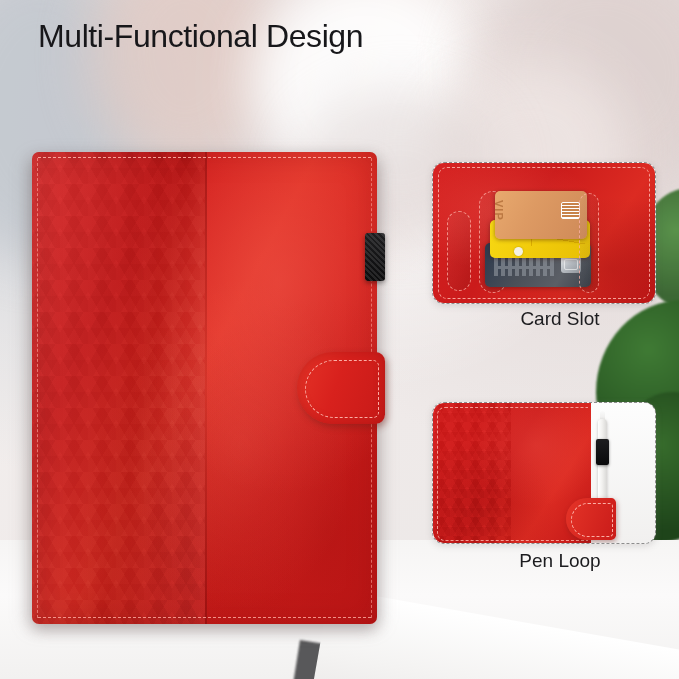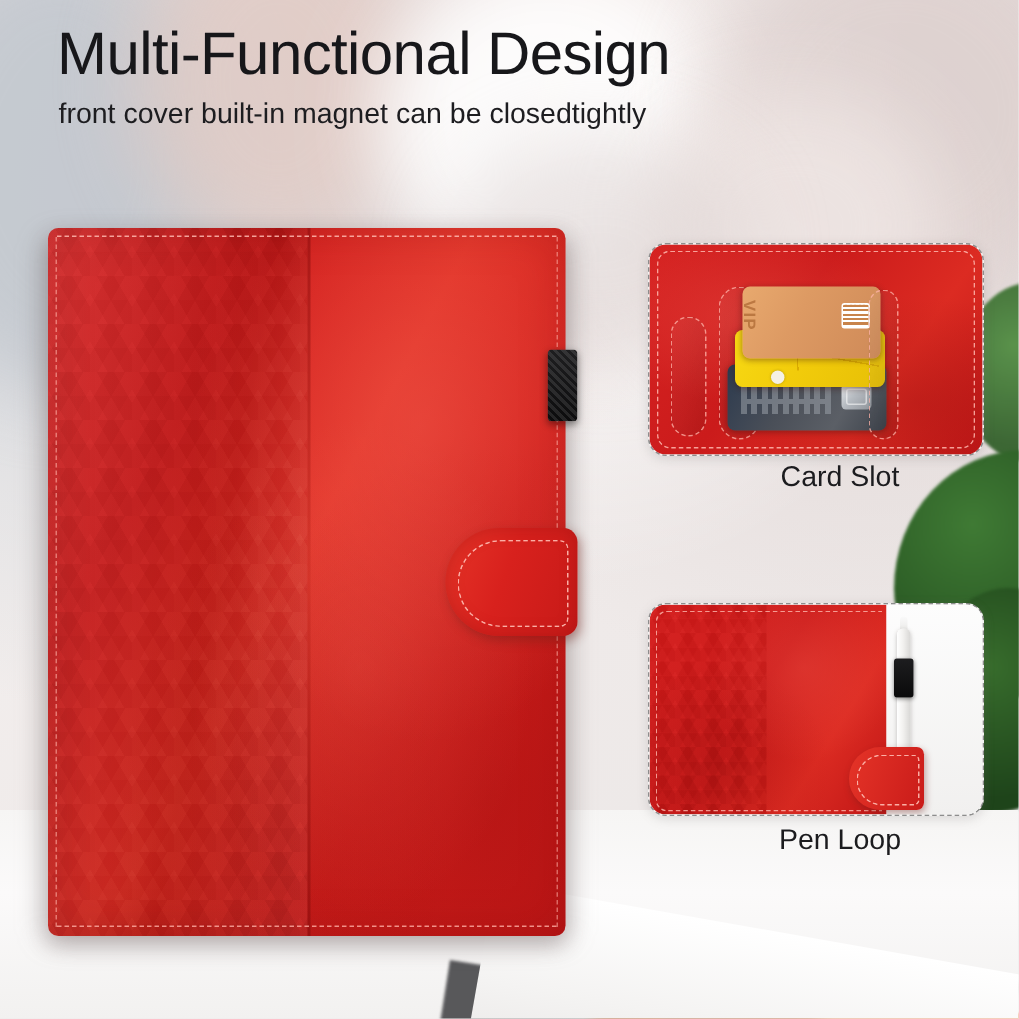--- a/index.html
+++ b/index.html
@@ -48,21 +48,21 @@
   
   .leaf{position:absolute;background:radial-gradient(circle at 35% 30%,#3f7a34,#24501f 70%);filter:blur(1.2px);}
   .leaf1{left:596px;top:300px;width:150px;height:165px;border-radius:58% 42% 48% 52%/56% 50% 50% 44%;}
   .leaf2{left:612px;top:392px;width:120px;height:150px;border-radius:50% 50% 60% 40%/55% 45% 55% 45%;
      background:radial-gradient(circle at 40% 35%,#376c2c,#1e441a 72%);}
   .leaf3{left:640px;top:188px;width:90px;height:120px;border-radius:55% 45% 50% 50%/50% 55% 45% 50%;
      background:radial-gradient(circle at 40% 35%,#4b8a3c,#2a5a22 70%);opacity:.9;}
   .leaf-stem{position:absolute;left:654px;top:360px;width:5px;height:110px;background:#2f6227;filter:blur(1.4px);}
 
   
-  .headline{position:absolute;left:38px;top:12px;font-size:40px;line-height:48px;
+  .headline{position:absolute;left:38px;top:12px;font-size:32px;line-height:48px;
      color:#17171a;letter-spacing:-.4px;font-weight:400;white-space:nowrap;}
   .sub1{position:absolute;left:39px;top:66px;font-size:19px;color:#1d1d20;white-space:nowrap;}
   .sub2{position:absolute;left:39px;top:99px;font-size:19px;color:#1d1d20;white-space:nowrap;}
 
   
   .case-shadow{position:absolute;left:28px;top:158px;width:352px;height:470px;
      border-radius:10px;background:rgba(120,110,108,.30);filter:blur(9px);}
   .case{position:absolute;left:32px;top:152px;width:345px;height:472px;border-radius:7px;
      overflow:hidden;
      background:linear-gradient(118deg,#d62020 0%,#cf1b1b 26%,#e03126 48%,#d21f1c 70%,#c51818 100%);
@@ -206,21 +206,20 @@
   <div class="leaf leaf2"></div>
 
   <div class="table-top"></div>
   <div class="dark-base"></div>
   <div class="book-pages"></div>
   <div class="orange-book"></div>
   <div class="table-shadowline"></div>
   <div class="table-edge"></div>
 
   <div class="headline">Multi-Functional Design</div>
-  <div class="sub1">front cover built-in magnet can be closedtightly</div>
 
   <div class="case-shadow"></div>
   <div class="case">
     <div class="leather"></div>
     <div class="cubes"></div>
     <div class="cubes-sheen"></div>
     <div class="panel-seam"></div>
     <div class="stitch stitch-top"></div>
     <div class="stitch stitch-bottom"></div>
     <div class="stitch stitch-left"></div>

